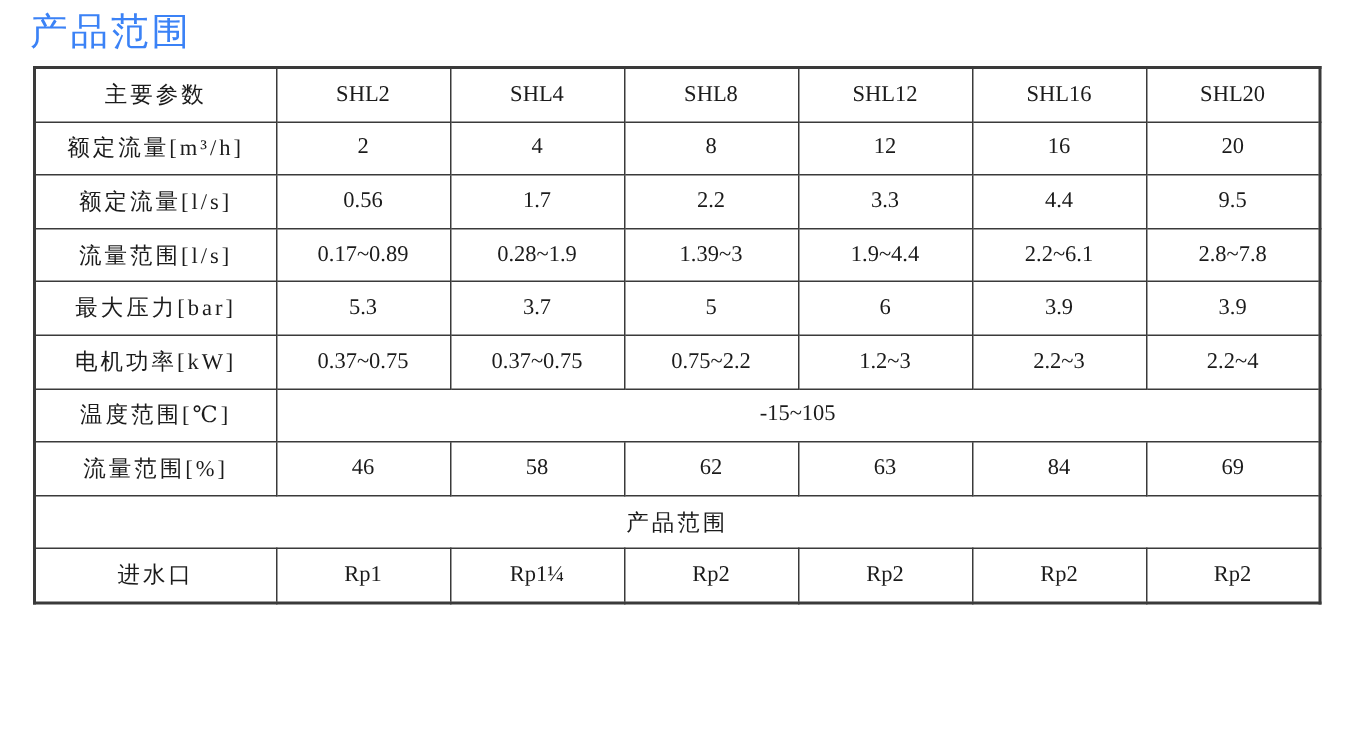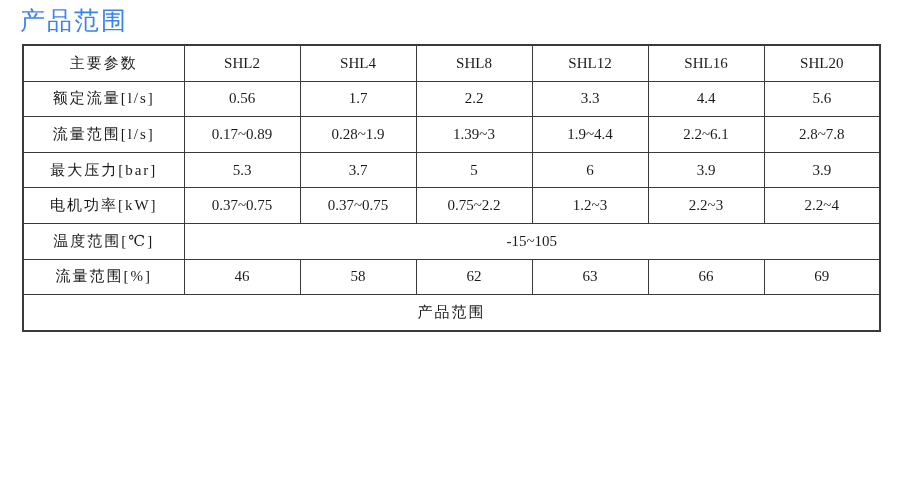--- a/index.html
+++ b/index.html
@@ -75,29 +75,38 @@
         <tr>
       <td class="lbl">主要参数</td>
       <td>SHL2</td>
       <td>SHL4</td>
       <td>SHL8</td>
       <td>SHL12</td>
       <td>SHL16</td>
       <td>SHL20</td>
     </tr>
 
+    <tr>
+      <td class="lbl">额定流量[m³/h]</td>
+      <td>2</td>
+      <td>4</td>
+      <td>8</td>
+      <td>12</td>
+      <td>16</td>
+      <td>20</td>
+    </tr>
 
     <tr>
       <td class="lbl">额定流量[l/s]</td>
       <td>0.56</td>
       <td>1.7</td>
       <td>2.2</td>
       <td>3.3</td>
       <td>4.4</td>
-      <td>5.6</td>
+      <td>9.5</td>
     </tr>
 
 
     <tr>
       <td class="lbl">流量范围[l/s]</td>
       <td>0.17~0.89</td>
       <td>0.28~1.9</td>
       <td>1.39~3</td>
       <td>1.9~4.4</td>
       <td>2.2~6.1</td>
@@ -128,25 +137,34 @@
       <td class="lbl">温度范围[℃]</td>
       <td colspan="6">-15~105</td>
     </tr>
 
     <tr>
       <td class="lbl">流量范围[%]</td>
       <td>46</td>
       <td>58</td>
       <td>62</td>
       <td>63</td>
-      <td>66</td>
+      <td>84</td>
       <td>69</td>
     </tr>
 
     <tr>
       <td colspan="7" class="lbl">产品范围</td>
     </tr>
 
 
+    <tr>
+      <td class="lbl">进水口</td>
+      <td>Rp1</td>
+      <td>Rp1¼</td>
+      <td>Rp2</td>
+      <td>Rp2</td>
+      <td>Rp2</td>
+      <td>Rp2</td>
+    </tr>
 
   </tbody>
     </table>
 </div>
 
 </body></html>

